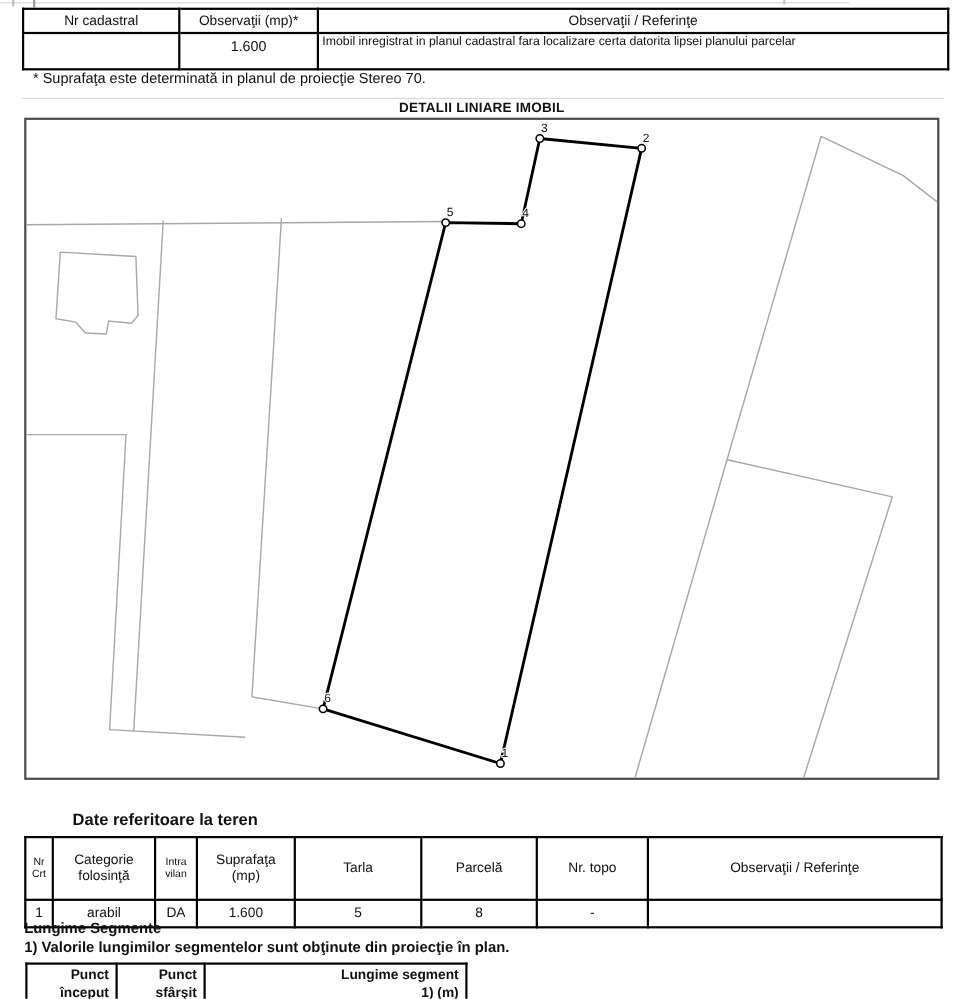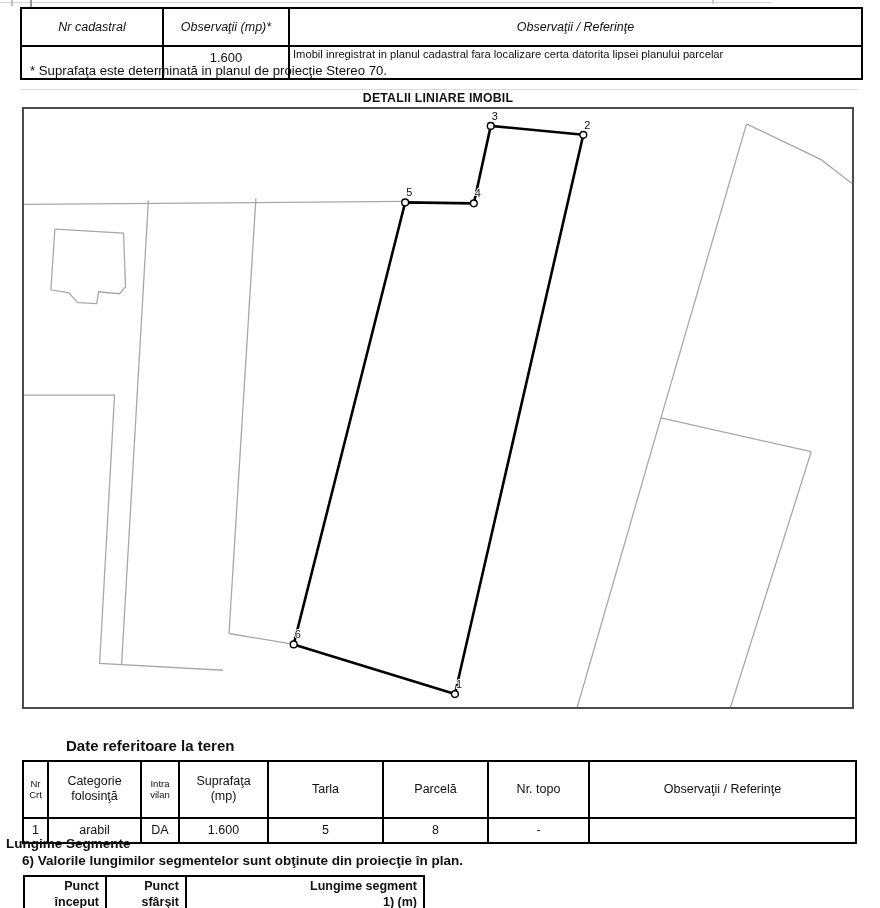--- a/index.html
+++ b/index.html
@@ -15,21 +15,21 @@
   .top-line { position:absolute; left:0; top:2px; width:772px; height:1px; background:#d4d4d4; }
   .top-tick-1 { position:absolute; left:11px; top:0; width:2px; height:6px; background:#bdbdbd; }
   .top-tick-2 { position:absolute; left:30px; top:0; width:2px; height:7px; background:#9a9a9a; }
   .top-tick-3 { position:absolute; left:712px; top:0; width:2px; height:4px; background:#c9c9c9; }
 
   table { position:absolute; border-collapse:collapse; table-layout:fixed; background:#fff; }
   th,td { border:2px solid #000; font-weight:normal; overflow:hidden; }
 
   
   .t1 { left:20px; top:7px; width:841px; }
-  .t1 th { height:38px; font-size:12.5px; text-align:center; padding:1px 2px;font-style:italic; }
+  .t1 th { height:22px; font-size:12.5px; text-align:center; padding:1px 2px; }
   .t1 td { height:33px; vertical-align:top; }
   .cell-nrcad { }
   .cell-suprafata { text-align:center; font-size:13px; padding-top:3px; }
   .cell-observatii { font-size:11.2px; line-height:1.32; text-align:justify; padding:0 3px 2px 3px;margin-top:25px; }
 
   .footnote { position:absolute; left:30px; top:63px; font-size:13.2px; }
 
   
   .map-hairline { position:absolute; left:20px; top:89px; width:838px; height:1px; background:#dadada; }
   .map-title { position:absolute; left:20px; top:91px; width:836px; text-align:center;
@@ -39,21 +39,21 @@
   .map-frame svg { display:block; width:100%; height:100%; }
 
   
   .section-title { position:absolute; left:22px; top:737px; font-size:15px; font-weight:bold;margin-left:44px; }
   .t2 { left:22px; top:760px; width:833px; }
   .t2 th { font-size:12.5px; text-align:center; line-height:1.25; padding:2px 1px; height:43px; vertical-align:middle; }
   .t2 th.small { font-size:9.5px; line-height:1.2; padding:16px 0; }
   .t2 td { height:25px; text-align:center; font-size:12.5px; }
 
   
-  .seg-title { position:absolute; left:6px; top:836px; font-size:13.5px; font-weight:bold; }
+  .seg-title { position:absolute; left:22px; top:836px; font-size:13.5px; font-weight:bold; }
   .seg-note  { position:absolute; left:22px; top:853px; font-size:13.5px; font-weight:bold; }
   .t3 { left:23px; top:875px; width:400px; }
   .t3 th { font-size:12.5px; font-weight:bold; text-align:right; padding:1px 6px 0 0;
            vertical-align:top; height:38px; line-height:16px; }
 </style>
 </head>
 <body>
 
 <div class="top-line"></div>
 <div class="top-tick-1"></div>
@@ -155,21 +155,21 @@
     <td>1.600</td>
     <td>5</td>
     <td>8</td>
     <td>-</td>
     <td></td>
   </tr>
 </tbody>
   </table>
 
 <div class="seg-title">Lungime Segmente</div>
-<div class="seg-note">6) Valorile lungimilor segmentelor sunt obţinute din proiecţie în plan.</div>
+<div class="seg-note">1) Valorile lungimilor segmentelor sunt obţinute din proiecţie în plan.</div>
 <table class="t3">
   <colgroup>
     <col style="width:82px">
       <col style="width:80px">
       <col style="width:238px">
   </colgroup>
   <tbody>
       <tr>
     <th>
       <div>Punct</div>

